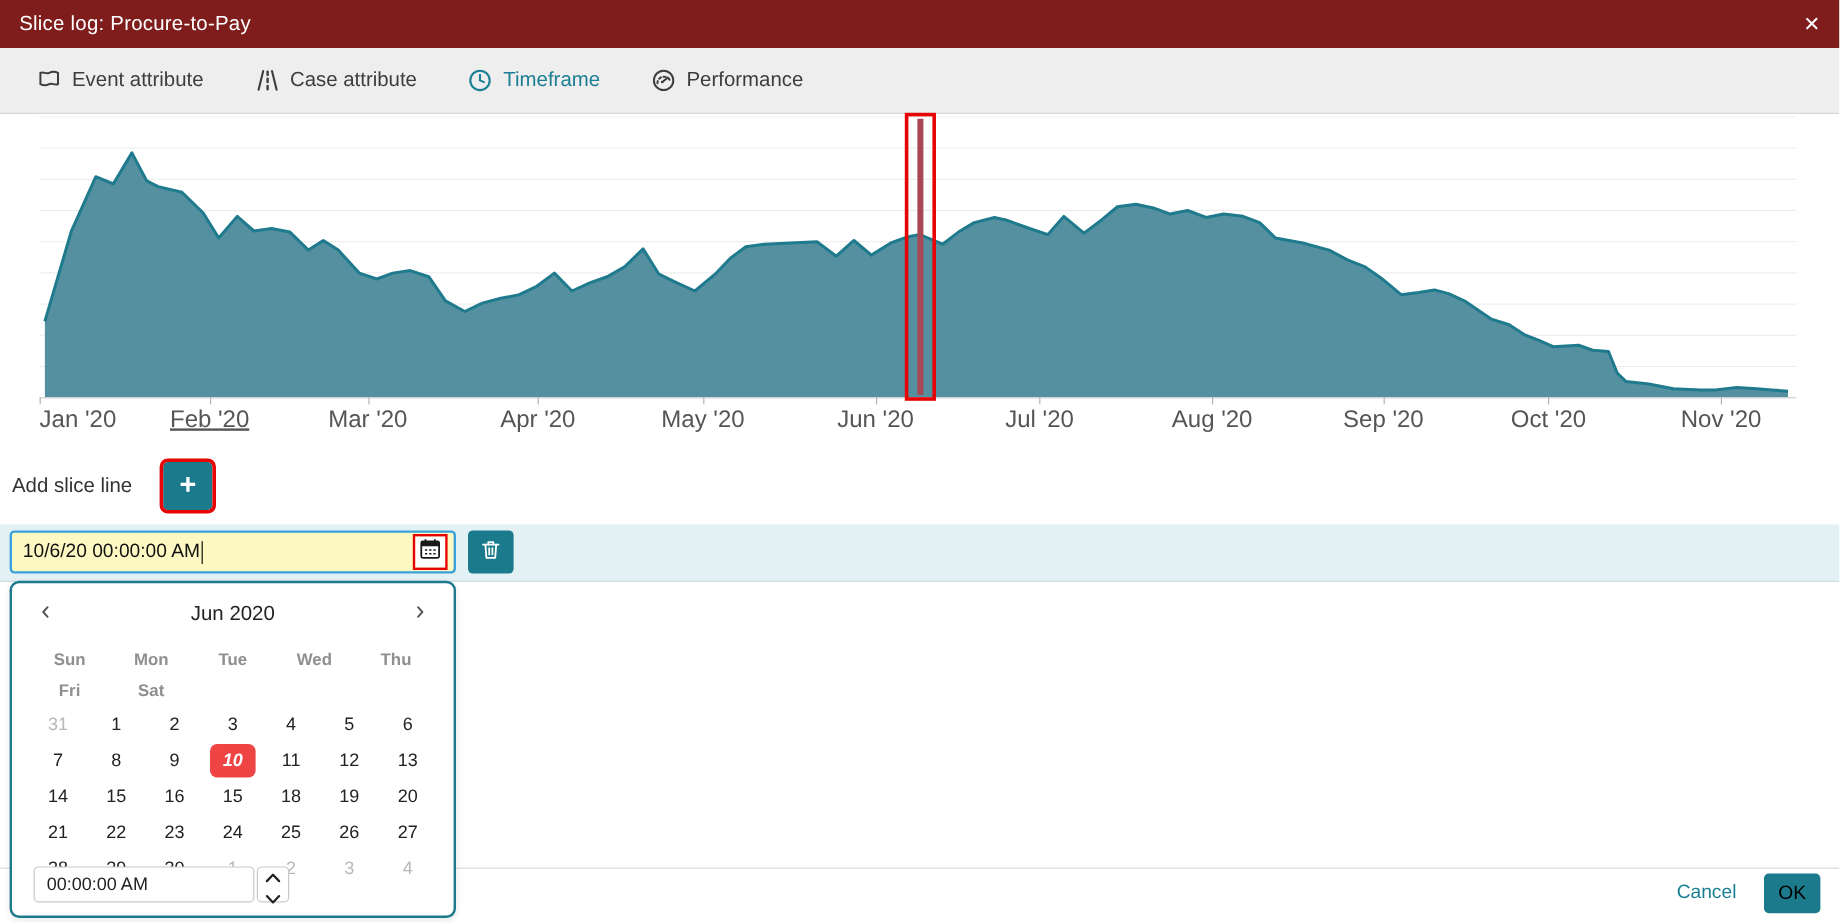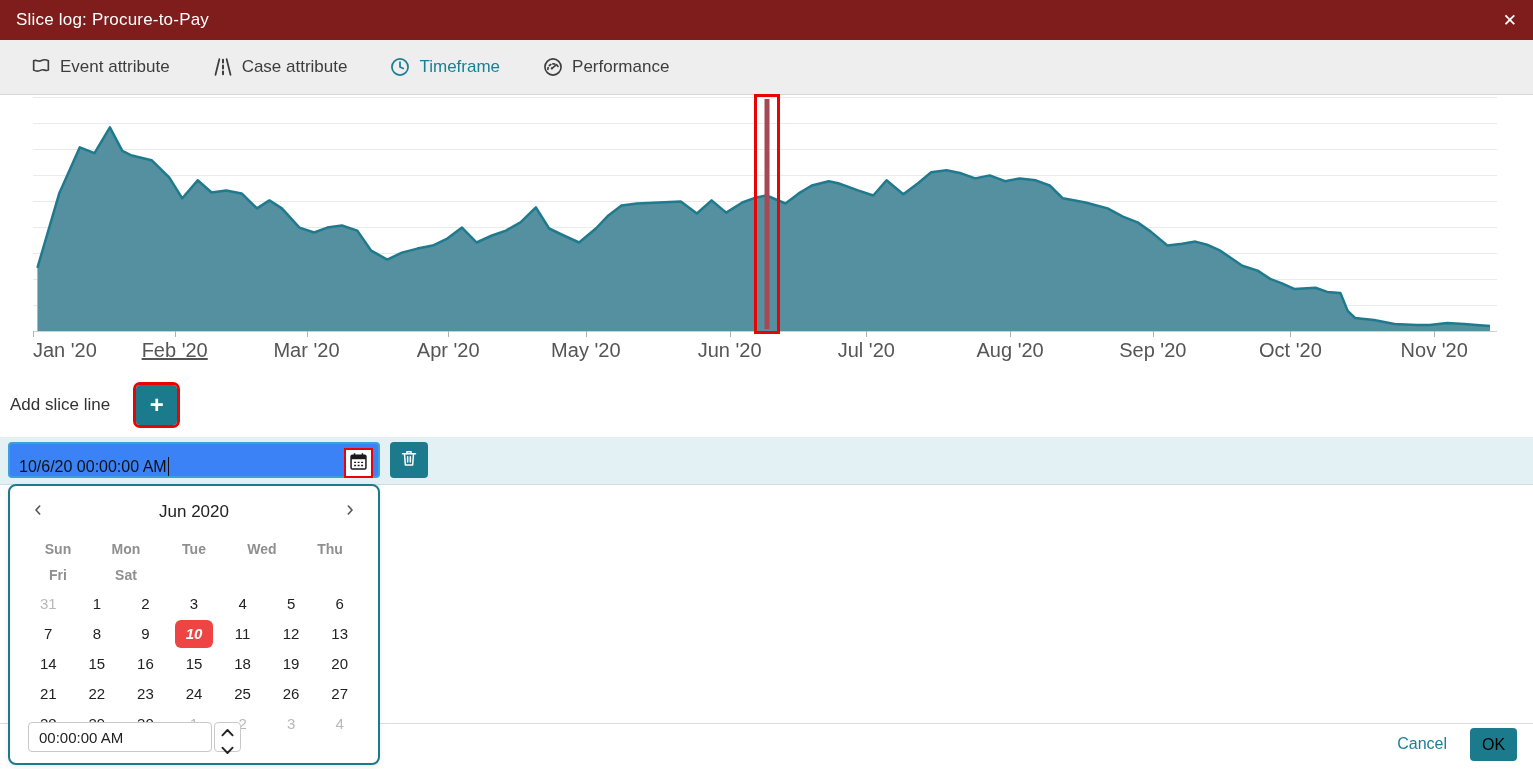--- a/index.html
+++ b/index.html
@@ -38,23 +38,23 @@
   
   .add-row{position:absolute;top:385px;left:10px;display:flex;align-items:center;gap:26px;}
   .add-label{font-size:17px;color:#333;}
   .plus-btn{width:41px;height:40px;background:#1b7a8c;border-radius:4px;outline:3px solid #e60404;
             display:flex;align-items:center;justify-content:center;color:#fff;font-size:24px;
             font-weight:bold;cursor:pointer;line-height:1;}
 
   
   .input-row{position:absolute;top:437px;left:0;right:0;height:48px;background:#e3f0f4;
              border-bottom:1px solid #ccdde3;box-sizing:border-box;}
-  .dt-input{position:absolute;left:8px;top:5px;width:372px;height:36px;background:#3b82f6;
+  .dt-input{position:absolute;left:8px;top:5px;width:372px;height:36px;background:#fef9c3;
             border:2px solid #39a1dc;border-radius:4px;box-sizing:border-box;display:flex;
-            align-items:flex-end;padding:0 7px 0 9px;font-size:16px;color:#111;cursor:text;}
+            align-items:center;padding:0 7px 0 9px;font-size:16px;color:#111;cursor:text;}
   .caret{display:inline-block;width:1.5px;height:19px;background:#111;margin-left:1px;}
   .cal-icon-btn{margin-left:auto;width:25px;height:26px;display:flex;align-items:center;
                 justify-content:center;outline:2px solid #e60404;cursor:pointer;background:#fff;}
   .trash-btn{position:absolute;left:390px;top:5px;width:38px;height:36px;background:#1b7a8c;
              border-radius:4px;display:flex;align-items:center;justify-content:center;cursor:pointer;}
 
   
   .calendar{position:absolute;left:8px;top:484px;width:372px;height:281px;background:#fff;
             border:2px solid #1b7a8c;border-radius:8px;box-sizing:border-box;z-index:5;
             padding:8px 14px;box-shadow:0 2px 6px rgba(0,0,0,.08);}

